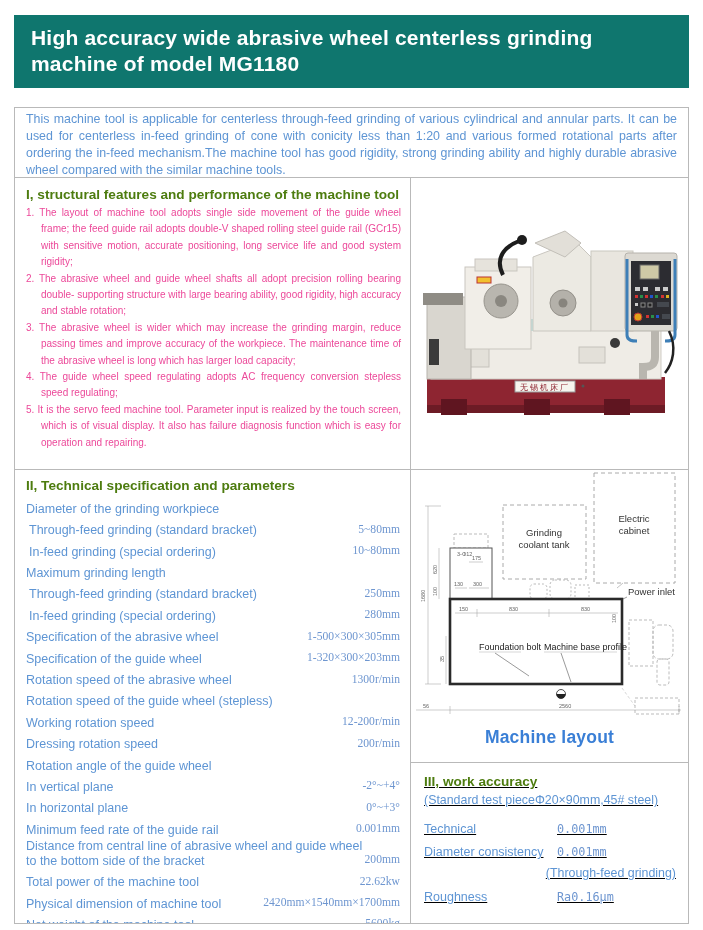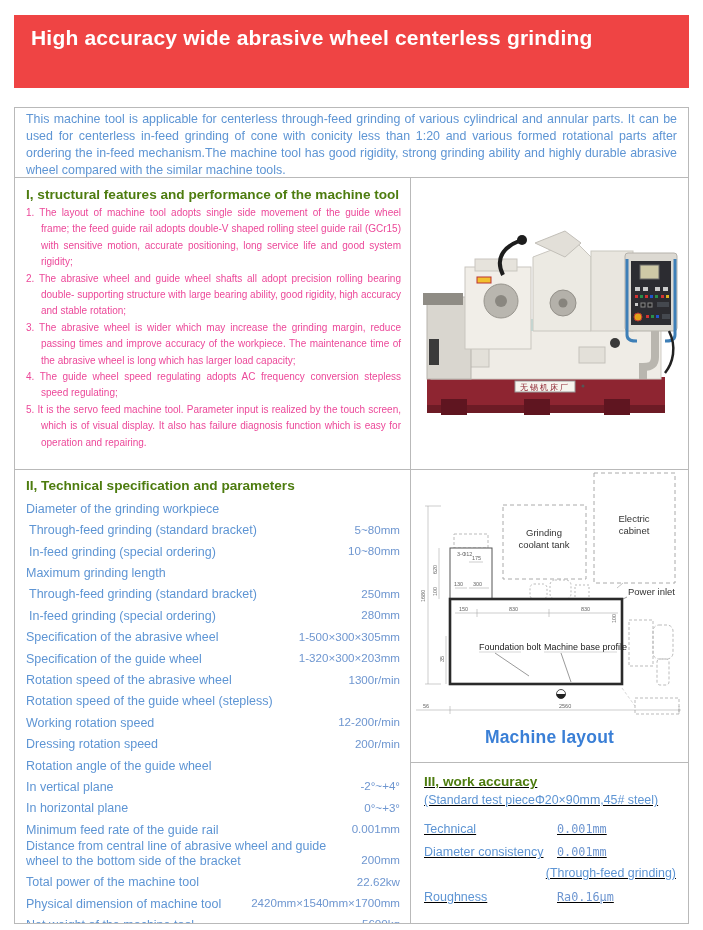--- a/index.html
+++ b/index.html
@@ -1,18 +1,18 @@
 <!DOCTYPE html>
 <html><head>
 <meta charset="utf-8">
 <style>
   html,body{margin:0;padding:0;background:#ffffff;}
   .page{position:relative;width:703px;height:930px;background:#ffffff;overflow:hidden;
         font-family:"Liberation Sans",sans-serif;}
-  .banner{position:absolute;left:14px;top:15px;width:675px;height:73px;background:#ef4444;
+  .banner{position:absolute;left:14px;top:15px;width:675px;height:73px;background:#0f766e;
           box-sizing:border-box;padding:10px 28px 0 17px;}
   .banner .title-line{display:block;color:#ffffff;font-size:21px;font-weight:bold;line-height:26px;letter-spacing:0.2px;}
   .frame{position:absolute;left:14px;top:107px;width:675px;height:817px;border:1px solid #b9b9b9;
          box-sizing:border-box;display:flex;flex-direction:column;}
   .intro{box-sizing:border-box;height:70px;border-bottom:1px solid #b9b9b9;padding:3px 11px 0 11px;
          color:#5e95d4;font-size:12.4px;line-height:17px;text-align:justify;}
   .columns{flex:1;display:flex;min-height:0;}
   .col-left{width:396px;box-sizing:border-box;border-right:1px solid #b9b9b9;display:flex;flex-direction:column;}
   .col-right{flex:1;display:flex;flex-direction:column;min-width:0;text-decoration:underline;}
   .cell{box-sizing:border-box;}
@@ -20,21 +20,21 @@
   .sec-heading{color:#4d7c0f;font-size:13.6px;font-weight:bold;line-height:17px;margin:0 0 2px 0;}
   ol.features-list{list-style:none;margin:1px 0 0 0;padding:0;counter-reset:feat;}
   ol.features-list li{counter-increment:feat;color:#ec4899;font-size:10px;line-height:16.4px;
         text-align:justify;margin:0 0 0 15px;text-indent:-15px;}
   ol.features-list li::before{content:counter(feat) ". ";}
   .specs{flex:1;padding:7px 10px 0 11px;overflow:hidden;}
   .spec-rows{margin-top:3px;}
   .spec-row{display:flex;align-items:flex-end;min-height:21.4px;}
   .spec-row.indent .spec-label{padding-left:3px;}
   .spec-label{flex:1;color:#5e95d4;font-size:12.5px;line-height:14.5px;padding-bottom:2px;}
-  .spec-value{flex-shrink:0;color:#6e96d0;font-family:Liberation Sans, sans-serif;
+  .spec-value{flex-shrink:0;color:#6e96d0;font-family:Liberation Serif, serif;
         font-size:11.6px;line-height:14px;white-space:nowrap;text-align:right;padding-bottom:3px;}
   .photo-cell{height:292px;border-bottom:1px solid #b9b9b9;display:flex;align-items:center;justify-content:center;}
   .layout-cell{height:293px;border-bottom:1px solid #b9b9b9;position:relative;}
   .layout-caption{position:absolute;left:0;right:0;bottom:14px;text-align:center;color:#3a7fd6;
         font-size:17.5px;font-weight:bold;letter-spacing:0.2px;}
   .accuracy{flex:1;padding:10px 12px 0 13px;}
   .acc-subtitle{color:#5e95d4;font-size:12.4px;line-height:16px;margin-bottom:14px;}
   .acc-row{display:flex;margin-bottom:9px;}
   .acc-label{width:133px;color:#5e95d4;font-size:12.5px;flex-shrink:0;}
   .acc-value{color:#6e96d0;font-family:"DejaVu Sans Mono",monospace;font-size:11.8px;}
@@ -44,20 +44,21 @@
   .diag-label{font-size:9.5px;fill:#333;}
   .diag-label-sm{font-size:9px;fill:#222;}
 </style>
 </head>
 <body>
 
 <div class="page">
 
   <div class="banner">
     <span class="title-line">High accuracy wide abrasive wheel centerless grinding</span>
+    <span class="title-line">machine of model MG1180</span>
   </div>
 
   <div class="frame">
 
     <div class="intro">This machine tool is applicable for centerless through-feed grinding of various cylindrical and annular parts. It can be used for centerless in-feed grinding of cone with conicity less than 1:20 and various formed rotational parts after ordering the in-feed mechanism.The machine tool has good rigidity, strong grinding ability and highly durable abrasive wheel compared with the similar machine tools.</div>
 
     <div class="columns">
 
       <div class="col-left">
         <div class="cell features">

